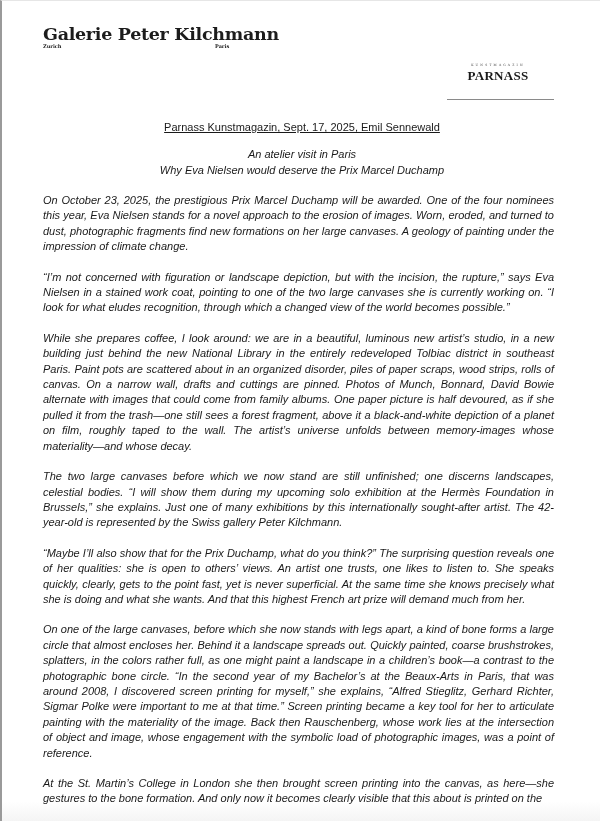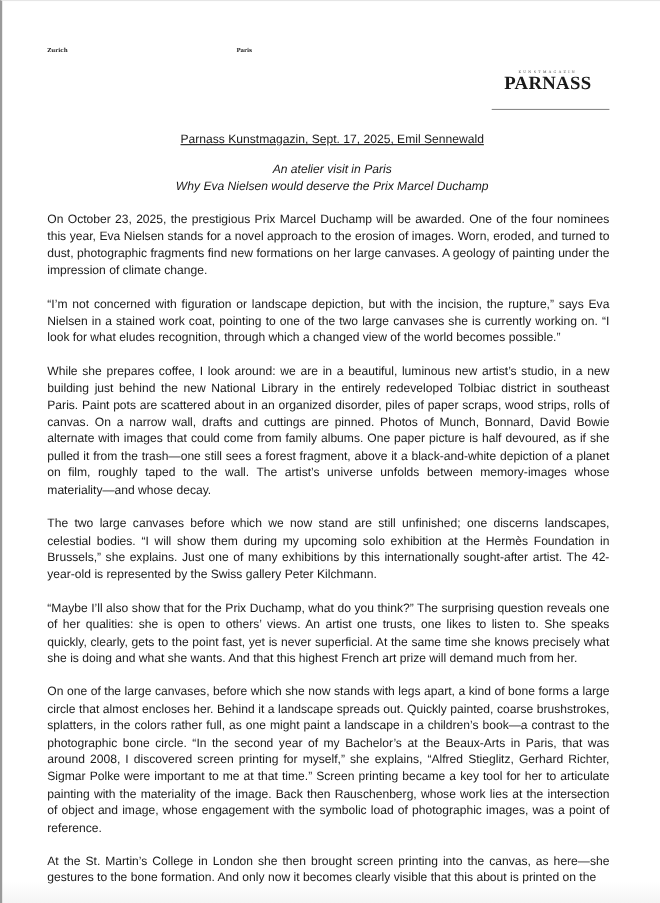--- a/index.html
+++ b/index.html
@@ -39,21 +39,21 @@
   .parnass {
     position: absolute; left: 454px; top: 62px; width: 84px; text-align: center;
   }
   .parnass-kicker {
     font-family: "DejaVu Serif", serif;
     font-size: 3px; letter-spacing: 2.2px; color: #444;
     line-height: 4px; height: 4px;
   }
   .parnass-name {
     font-family: "Liberation Serif", serif;
-    font-weight: bold; font-size: 17px; letter-spacing: 0.3px;
+    font-weight: bold; font-size: 13px; letter-spacing: 0.3px;
     color: #1a1a1a; line-height: 18px;
   }
   .parnass-rule {
     position: absolute; left: 445px; top: 98px; width: 107px; height: 1px; background: #8a8a8a;
   }
 
   .byline {
     position: absolute; left: 0; top: 120px; width: 600px; text-align: center;
     font-size: 11px; text-decoration: underline; color: #1a1a1a;
   }
@@ -62,27 +62,28 @@
     font-size: 11px; font-style: italic; color: #1a1a1a;
   }
   .subtitle.l1 { top: 147px; }
   .subtitle.l2 { top: 163px; }
 
   .body-text {
     position: absolute; left: 41px; top: 192px; width: 511px;
     font-size: 11px; line-height: 15.4px; text-align: justify;
     color: #1a1a1a;
   }
-  .body-text p { margin: 0 0 15px 0; }
+  .body-text p { margin: 0 0 15px 0; font-style: italic; }
 </style>
 </head>
 <body>
 
 <div class="page">
 
+  <div class="gallery-logo">Galerie Peter Kilchmann</div>
   <div class="gallery-sub zurich">Zurich</div>
   <div class="gallery-sub paris">Paris</div>
 
   <div class="parnass">
     <div class="parnass-kicker">KUNSTMAGAZIN</div>
     <div class="parnass-name">PARNASS</div>
   </div>
   <div class="parnass-rule"></div>
 
   <div class="byline">Parnass Kunstmagazin, Sept. 17, 2025, Emil Sennewald</div>

